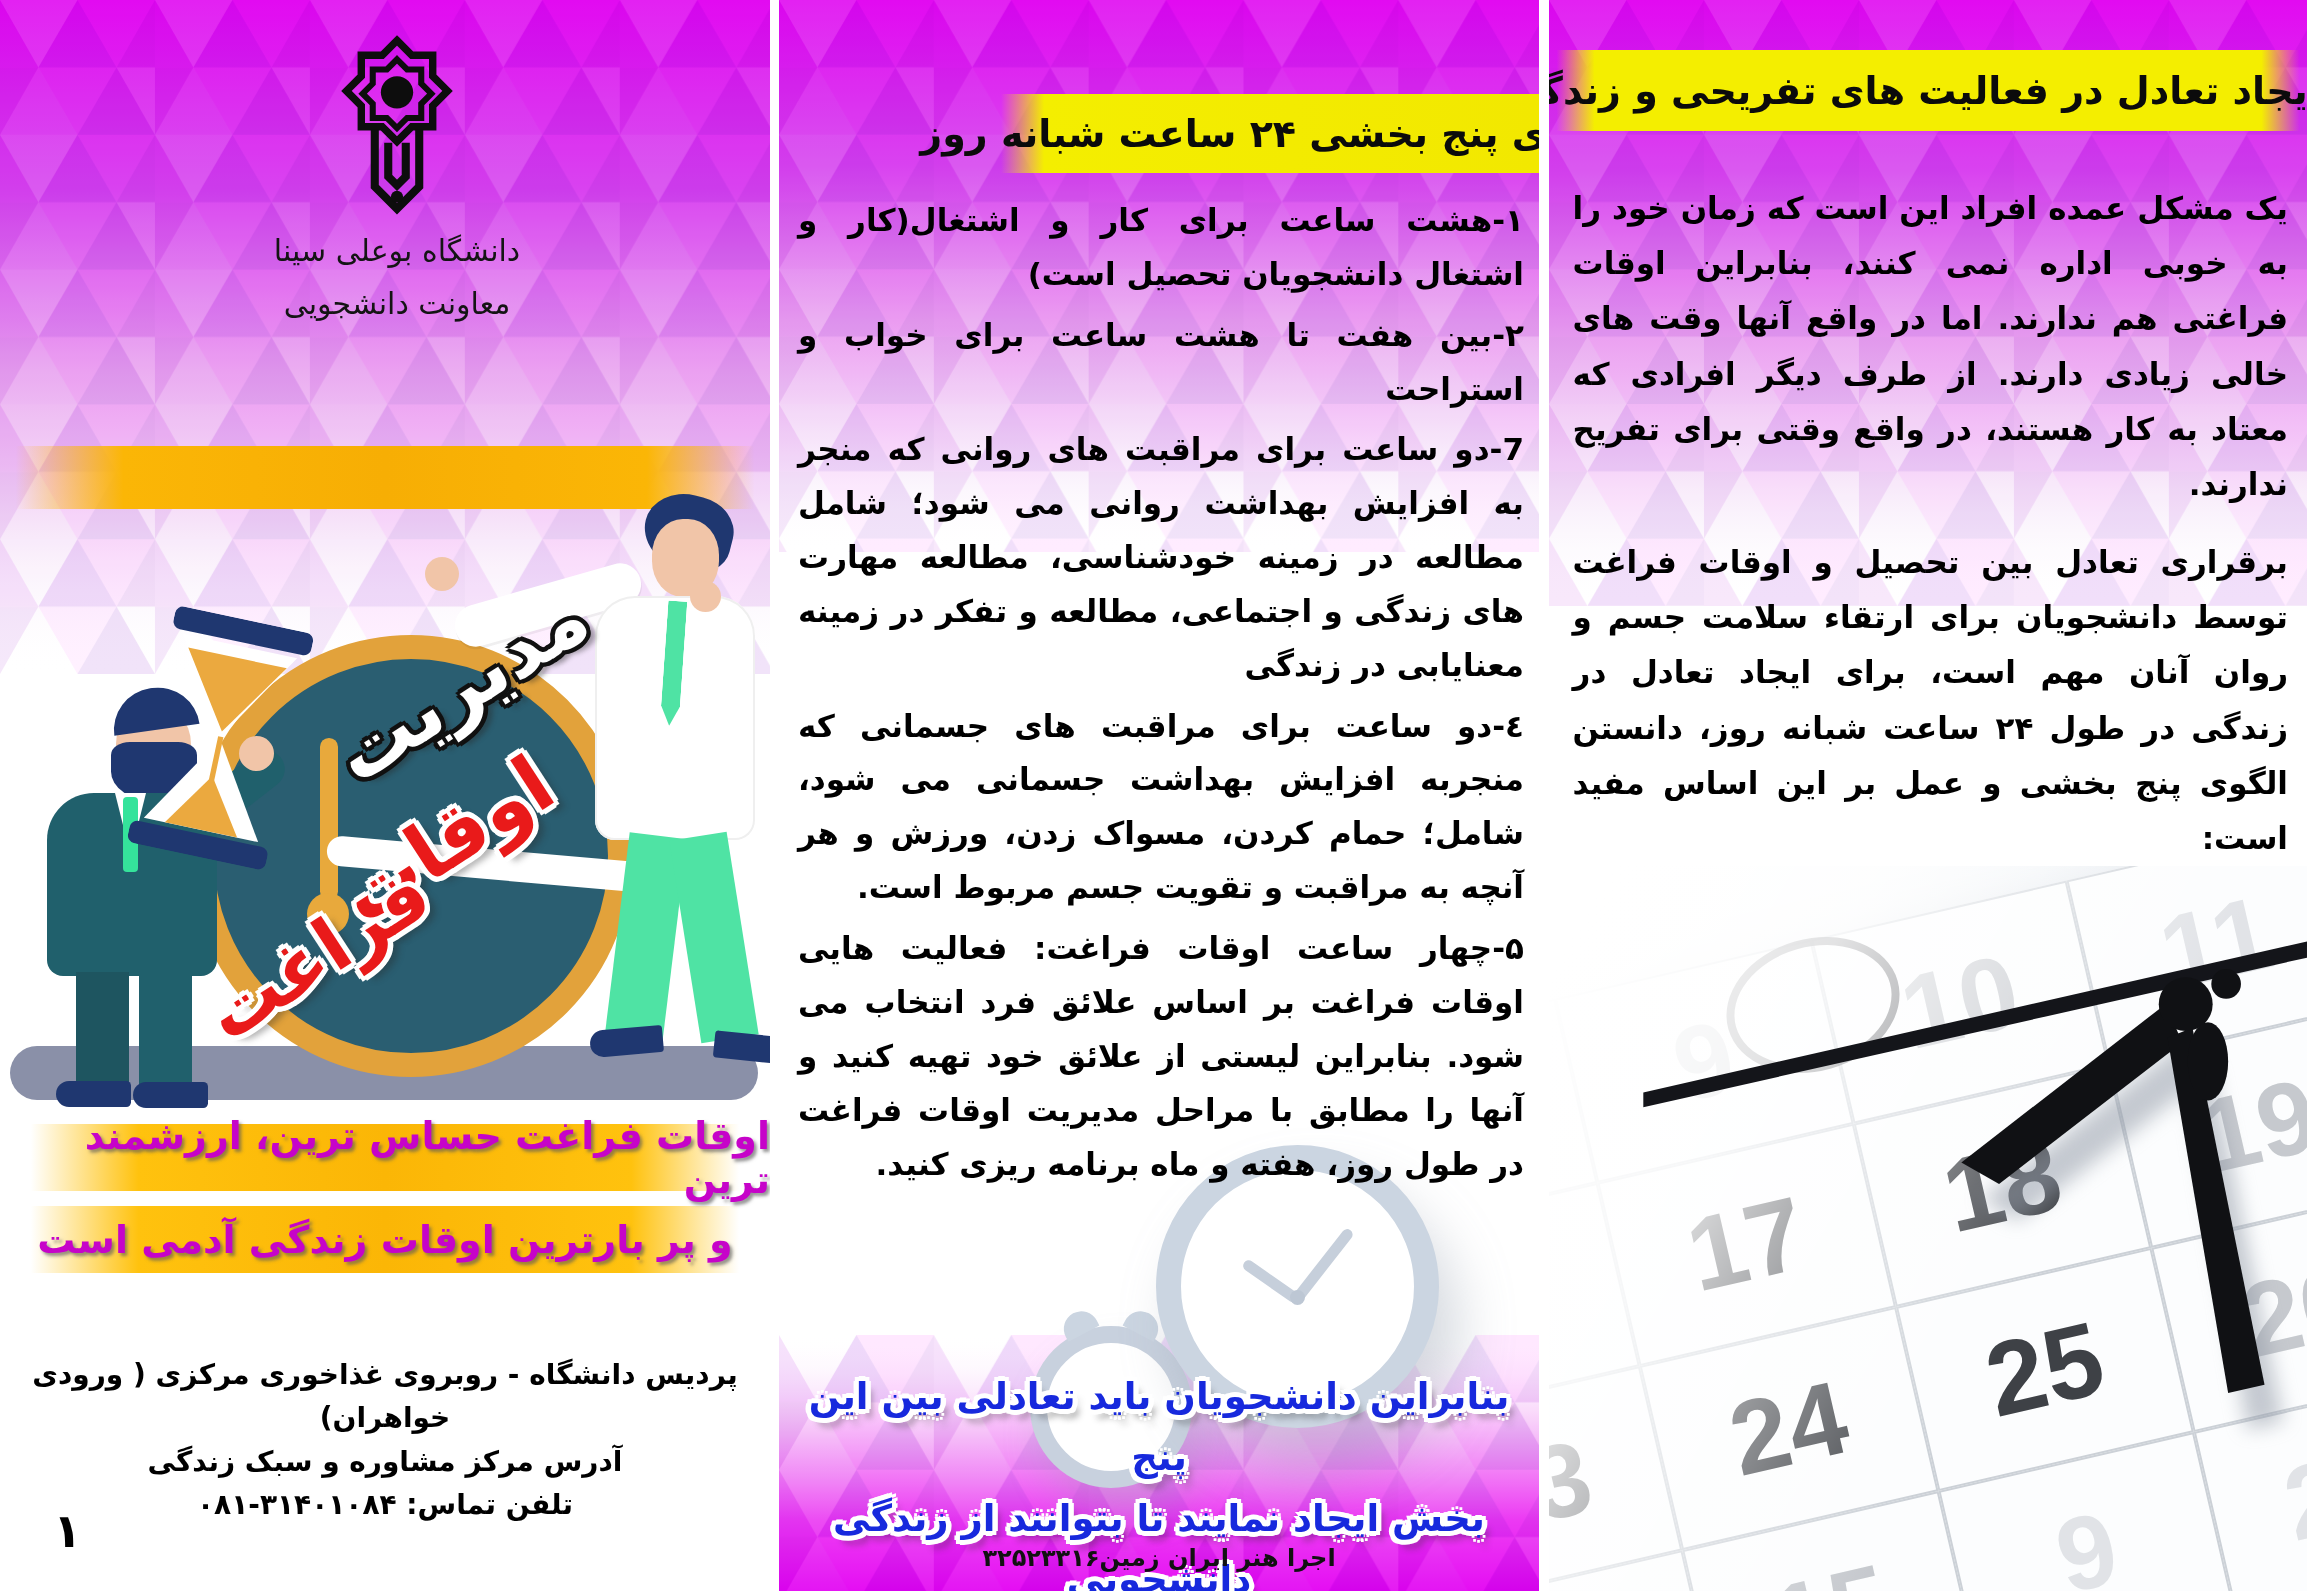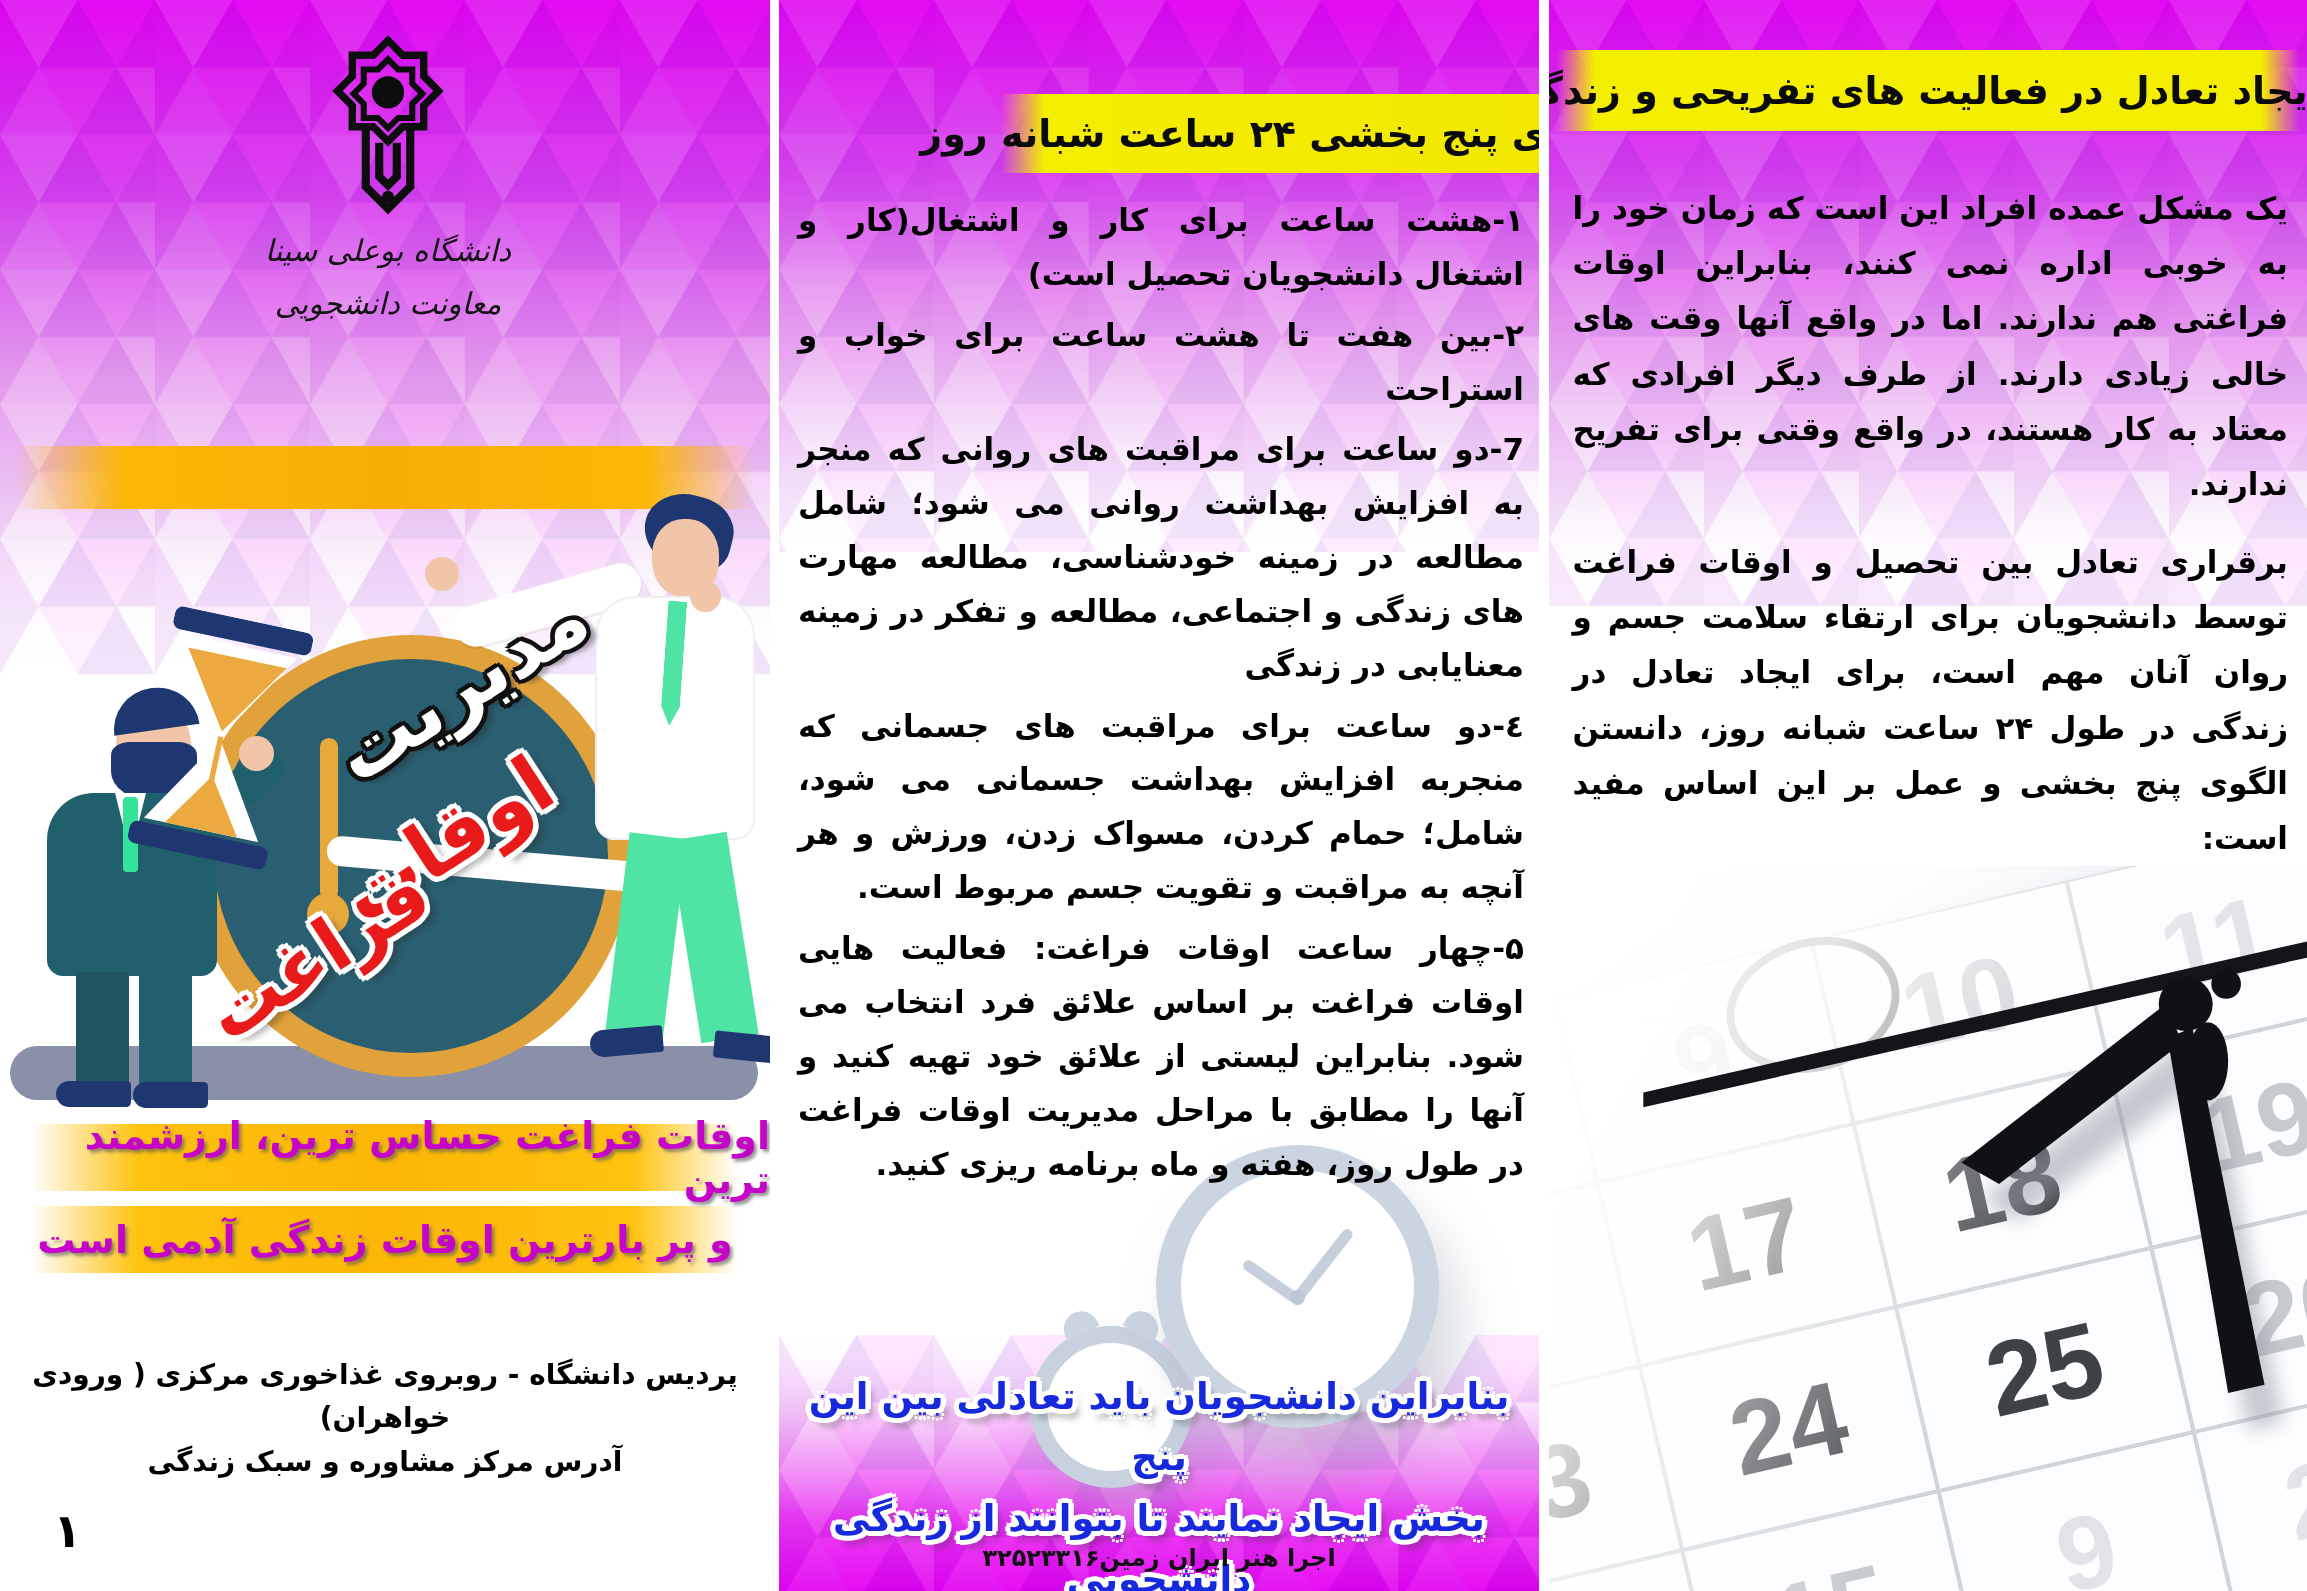--- a/index.html
+++ b/index.html
@@ -16,21 +16,21 @@
 
   
   .rtl{direction:rtl;unicode-bidi:plaintext;}
   .just{text-align:justify;}
   .outline-white{text-shadow:-4px -4px 0 #fff,4px -4px 0 #fff,-4px 4px 0 #fff,4px 4px 0 #fff,
      0 -5.4px 0 #fff,0 5.4px 0 #fff,-5.4px 0 0 #fff,5.4px 0 0 #fff,6.7px 9.4px 6.7px rgba(40,40,40,.35);}
   .outline-black{text-shadow:-3.4px -3.4px 0 #111,3.4px -3.4px 0 #111,-3.4px 3.4px 0 #111,3.4px 3.4px 0 #111,
      0 -4.7px 0 #111,0 4.7px 0 #111,-4.7px 0 0 #111,4.7px 0 0 #111,6px 8px 5.4px rgba(40,40,40,.4);}
 
   
-  .logo-wrap{position:absolute;top:35px;left:3px;width:100%;text-align:center;z-index:3;font-style:italic;}
+  .logo-wrap{position:absolute;top:35px;left:12px;width:100%;text-align:center;z-index:3;}
   .logo-svg{width:128px;height:182px;}
   .calli{font-size:30px;color:#141414;margin-top:9.4px;line-height:1.45;z-index:3;position:relative;
          text-align:center;font-family:"DejaVu Serif","DejaVu Sans",serif;}
   .ribbon{position:absolute;left:0;top:446px;width:100%;height:63px;z-index:3;
      background:linear-gradient(90deg,rgba(251,182,6,0) 2%,#FBB606 16%,#F7AE04 50%,#FBB606 84%,rgba(251,182,6,0) 98%);}
 
   .illus{position:absolute;left:0;top:593px;width:770px;height:539px;z-index:4;}
   .clock-circle{position:absolute;left:190px;top:42px;width:442px;height:442px;border-radius:50%;
      background:#2A5E71;border:24px solid #E2A23B;box-sizing:border-box;z-index:1;}
   .hand-y{position:absolute;left:106px;top:79px;width:17.5px;height:162px;background:#E8A93C;border-radius:8.8px;}
@@ -242,20 +242,21 @@
     <div class="slogan slogan-2">
       <span class="rtl">و پر بارترین اوقات زندگی آدمی است</span>
     </div>
     <div class="slogan slogan-1">
       <span class="rtl">اوقات فراغت حساس ترین، ارزشمند ترین</span>
     </div>
 
     <div class="addr">
       <div class="rtl">پردیس دانشگاه - روبروی غذاخوری مرکزی ( ورودی خواهران)</div>
       <div class="rtl">آدرس مرکز مشاوره و سبک زندگی</div>
+      <div class="rtl">تلفن تماس: ۳۱۴۰۱۰۸۴-۰۸۱</div>
     </div>
 
     <div class="pagenum">۱</div>
   </section>
 
   <section class="panel panel-mid">
     <svg class="bgt" viewBox="0 0 1129 820" height="552" preserveAspectRatio="none">
       <defs>
         <linearGradient id="gA2" x1="0" y1="0" x2="0" y2="1">
           <stop offset="0" stop-color="#DF06F0"></stop>

